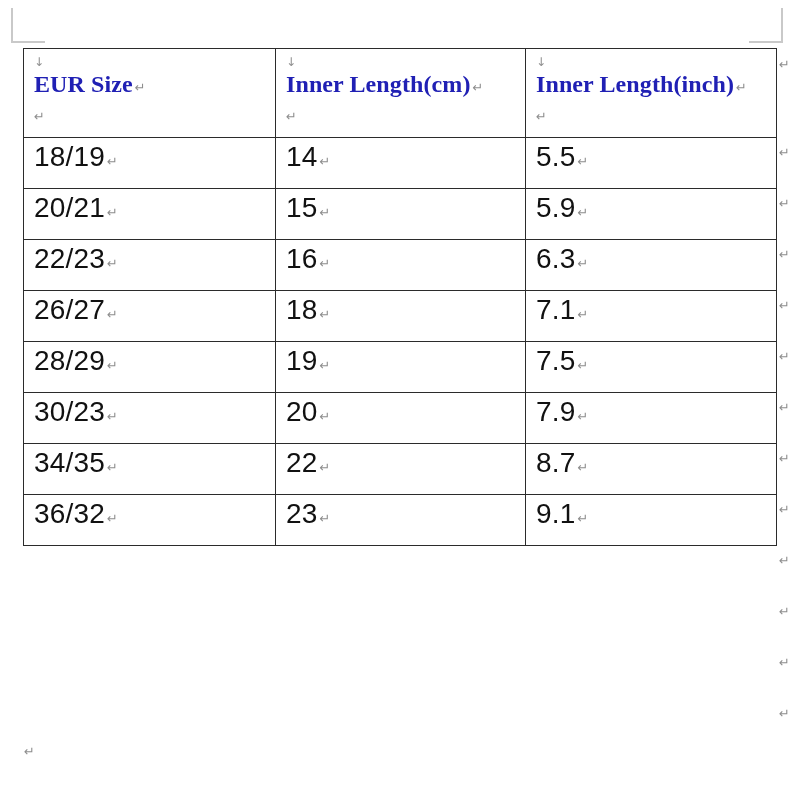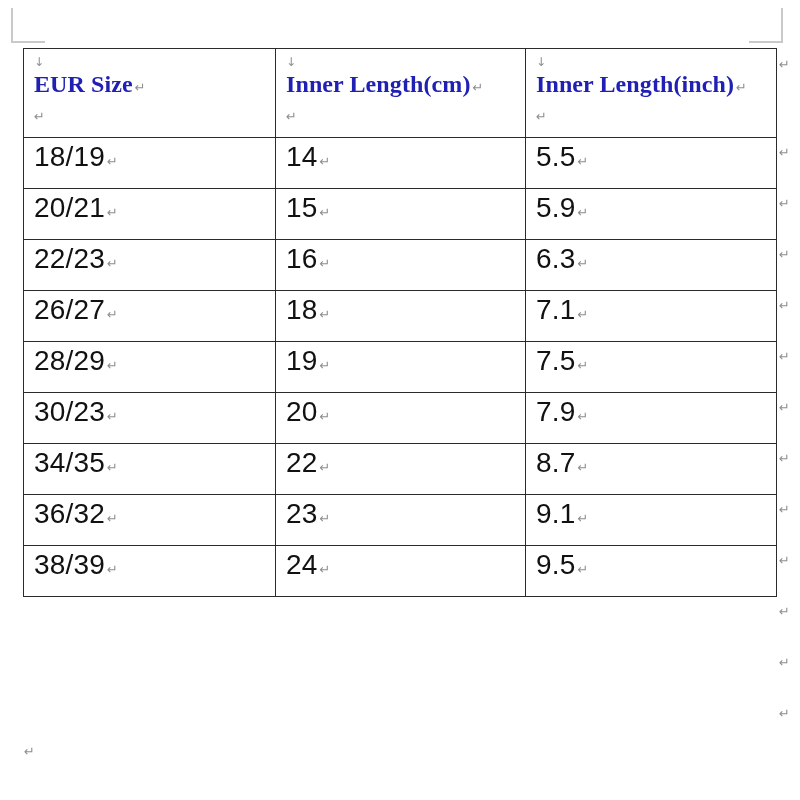--- a/index.html
+++ b/index.html
@@ -261,31 +261,20 @@
         </tr>
         <tr>
           <td class="data-cell">
             <div class="data-inner"><span class="data-text">36/32</span><span class="pilcrow">↵</span></div>
           </td>
           <td class="data-cell">
             <div class="data-inner"><span class="data-text">23</span><span class="pilcrow">↵</span></div>
           </td>
           <td class="data-cell">
             <div class="data-inner"><span class="data-text">9.1</span><span class="pilcrow">↵</span></div>
-          </td>
-        </tr>
-        <tr>
-          <td class="data-cell">
-            <div class="data-inner"><span class="data-text">38/39</span><span class="pilcrow">↵</span></div>
-          </td>
-          <td class="data-cell">
-            <div class="data-inner"><span class="data-text">24</span><span class="pilcrow">↵</span></div>
-          </td>
-          <td class="data-cell">
-            <div class="data-inner"><span class="data-text">9.5</span><span class="pilcrow">↵</span></div>
           </td>
         </tr>
       </tbody>
   </table>
 
   <div id="row-marks">
       <div class="row-mark" style="top: 58px;">↵</div>
       <div class="row-mark" style="top: 146px;">↵</div>
       <div class="row-mark" style="top: 197px;">↵</div>
       <div class="row-mark" style="top: 248px;">↵</div>

